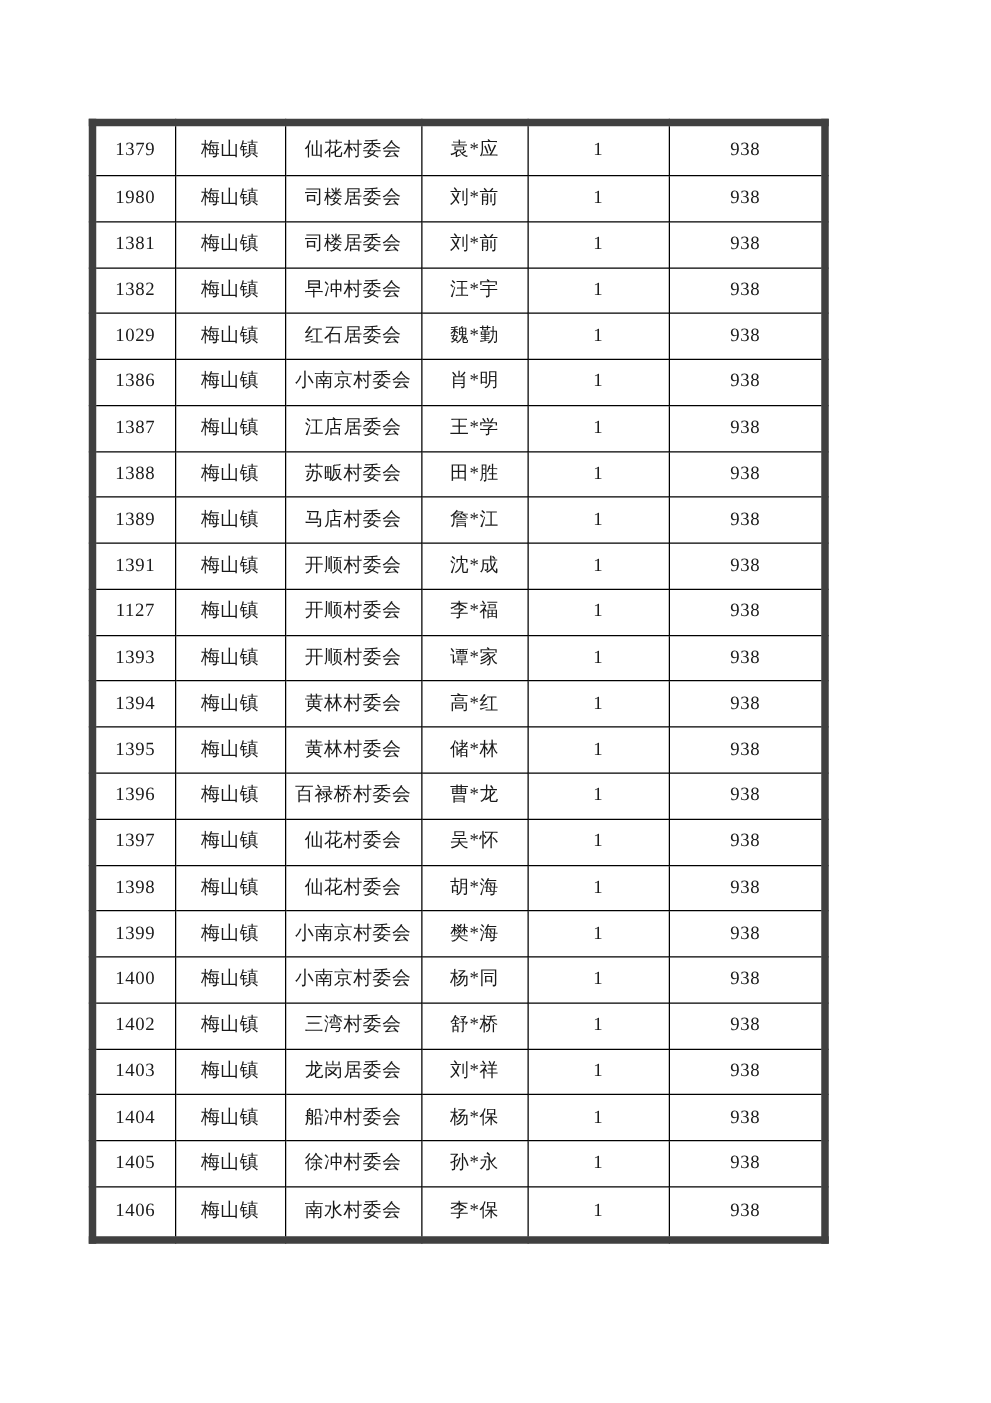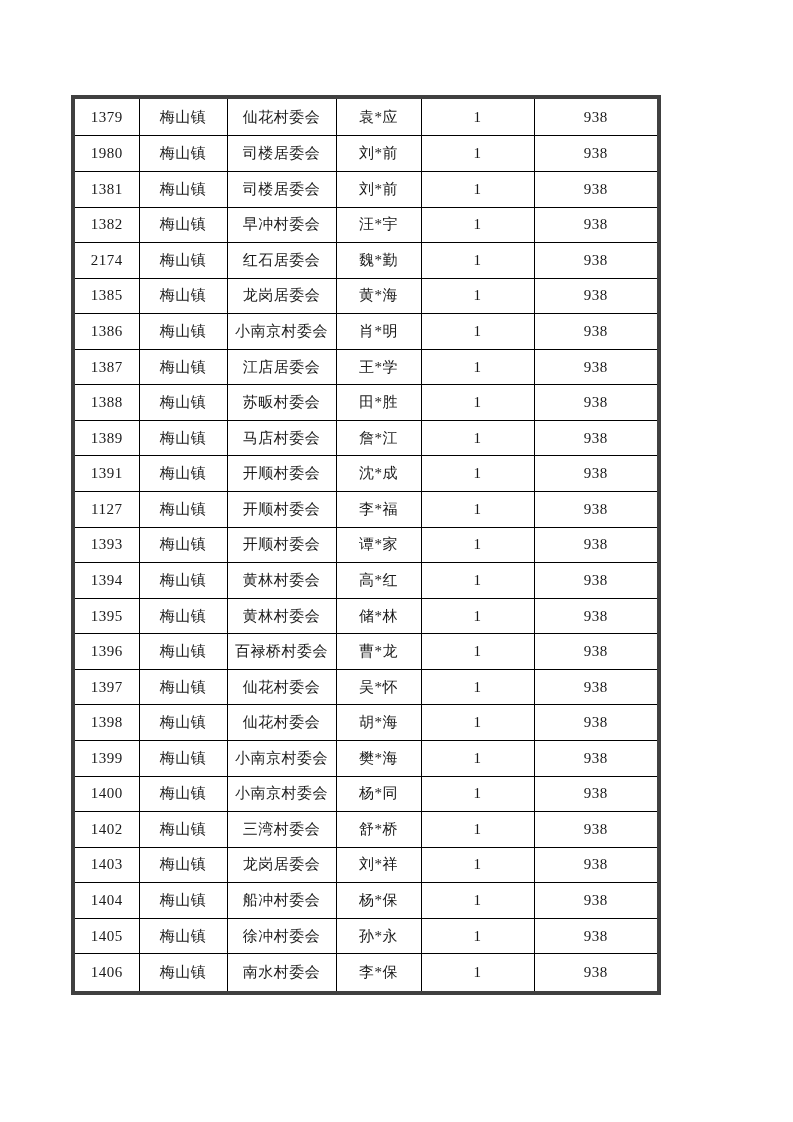--- a/index.html
+++ b/index.html
@@ -28,21 +28,21 @@
     left: 71px;
     top: 95px;
     width: 588px;
     height: 902px;
   }
   table.records {
     border-collapse: collapse;
     table-layout: fixed;
     width: 586px;
     height: 900px;
-    border: 4px solid #404040;
+    border: 6px solid #404040;
   }
   table.records td {
     border: 1px solid #000000;
     text-align: center;
     vertical-align: middle;
     font-size: 15px;
     line-height: 1;
     padding: 0;
     white-space: nowrap;
     overflow: hidden;
@@ -93,32 +93,24 @@
           </tr>
           <tr>
             <td class="num">1382</td>
             <td>梅山镇</td>
             <td>早冲村委会</td>
             <td>汪*宇</td>
             <td class="num">1</td>
             <td class="num">938</td>
           </tr>
           <tr>
-            <td class="num">2174</td>
+            <td class="num">1029</td>
             <td>梅山镇</td>
             <td>红石居委会</td>
             <td>魏*勤</td>
-            <td class="num">1</td>
-            <td class="num">938</td>
-          </tr>
-          <tr>
-            <td class="num">1385</td>
-            <td>梅山镇</td>
-            <td>龙岗居委会</td>
-            <td>黄*海</td>
             <td class="num">1</td>
             <td class="num">938</td>
           </tr>
           <tr>
             <td class="num">1386</td>
             <td>梅山镇</td>
             <td>小南京村委会</td>
             <td>肖*明</td>
             <td class="num">1</td>
             <td class="num">938</td>

